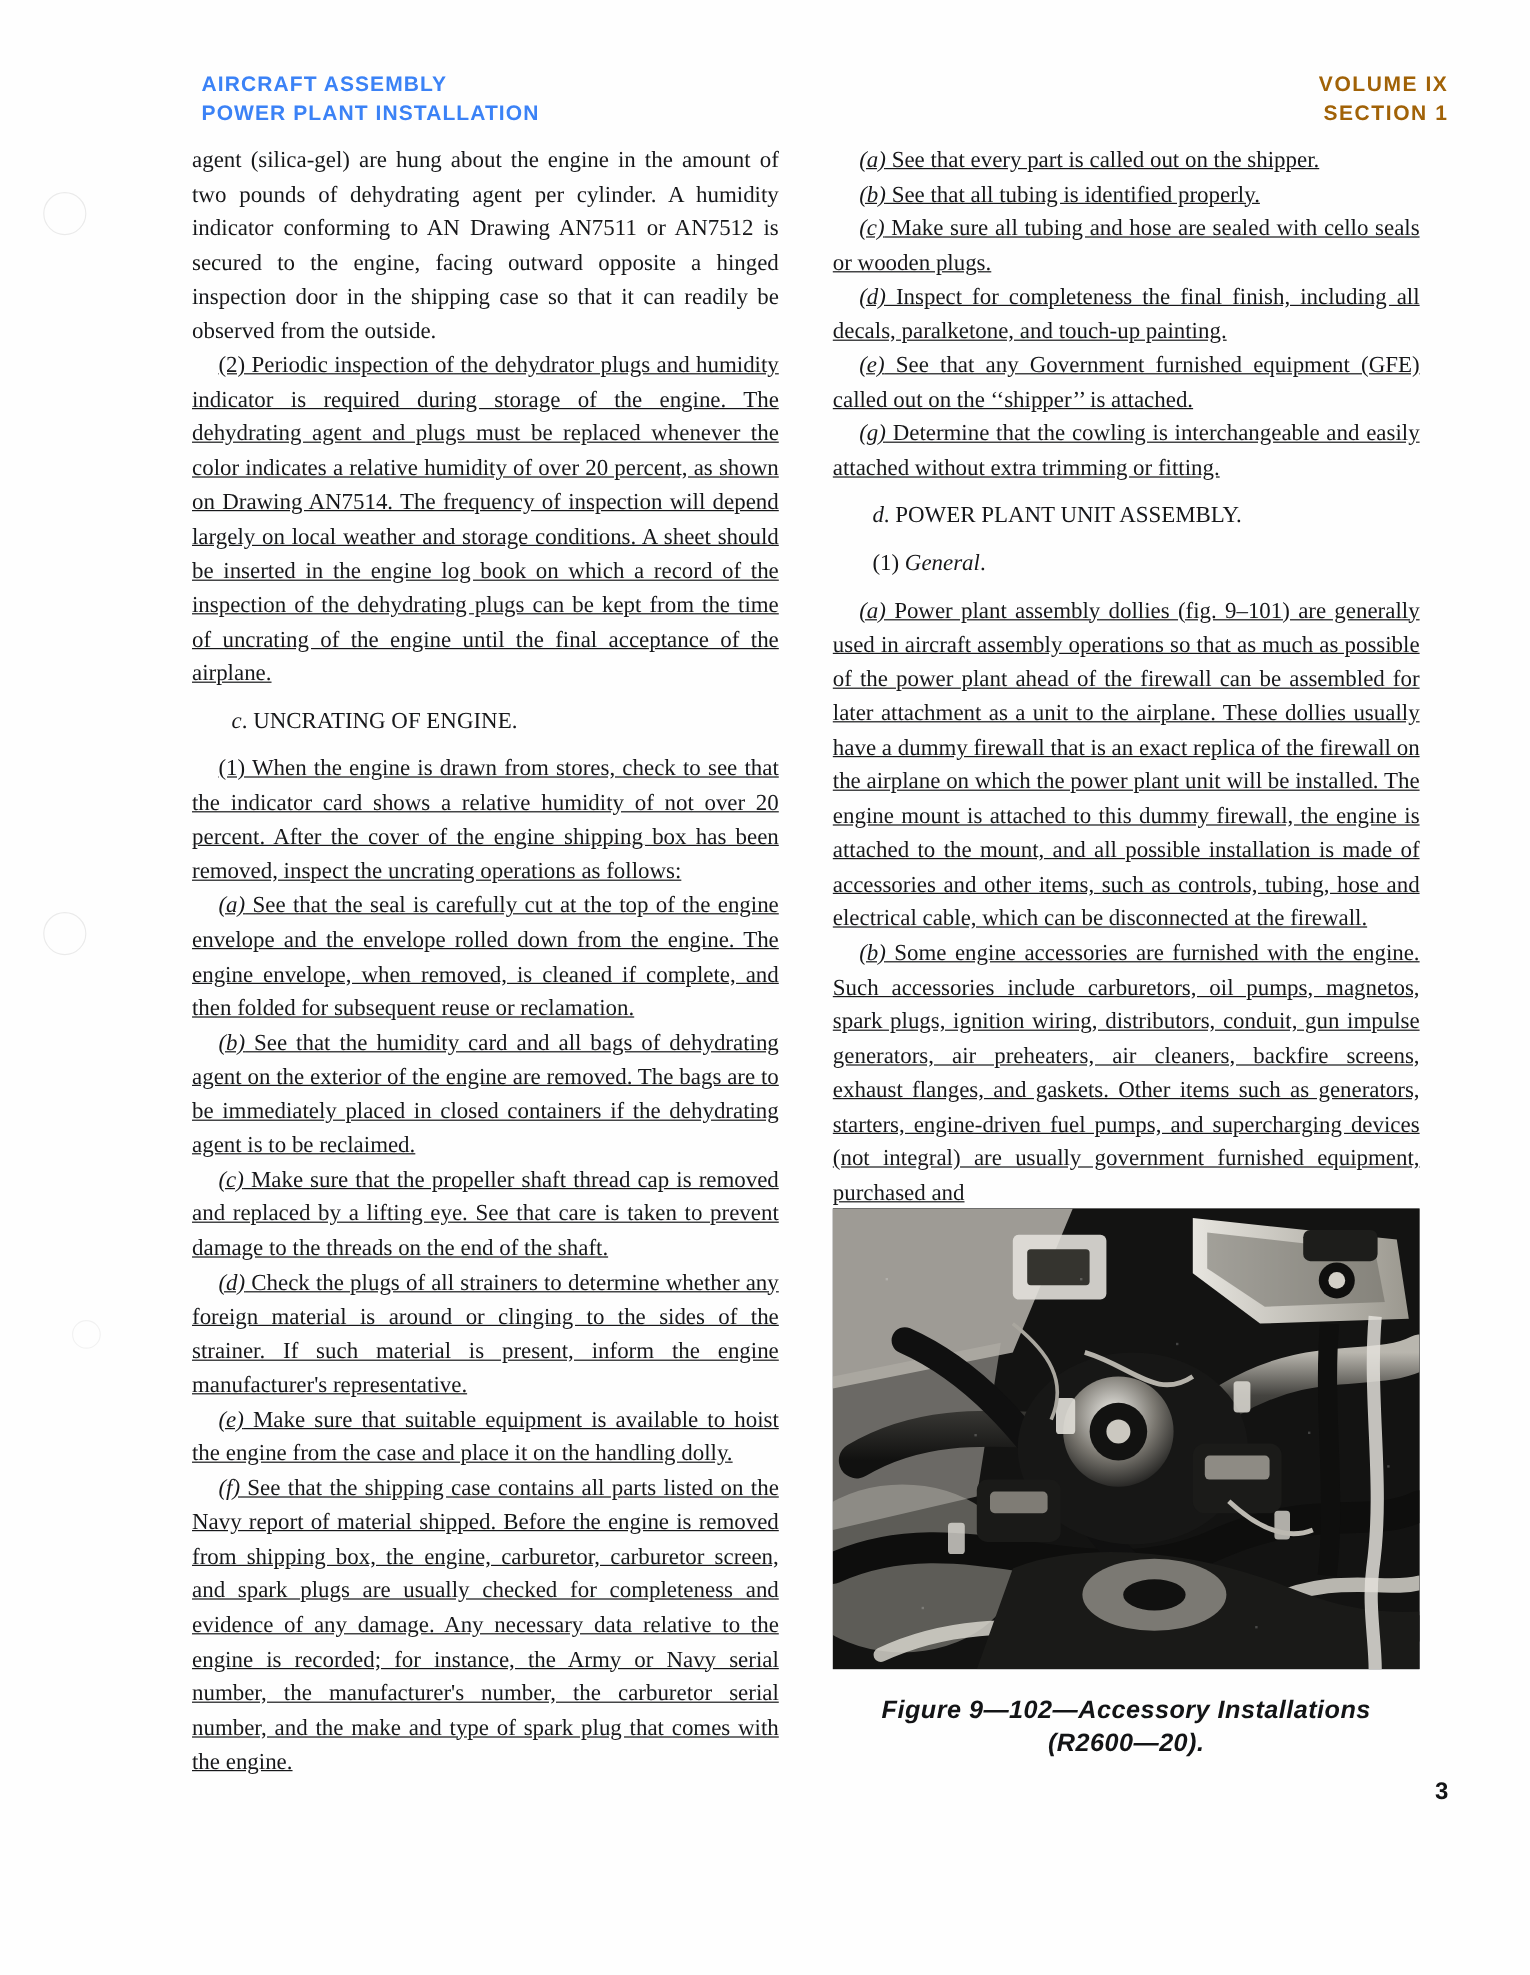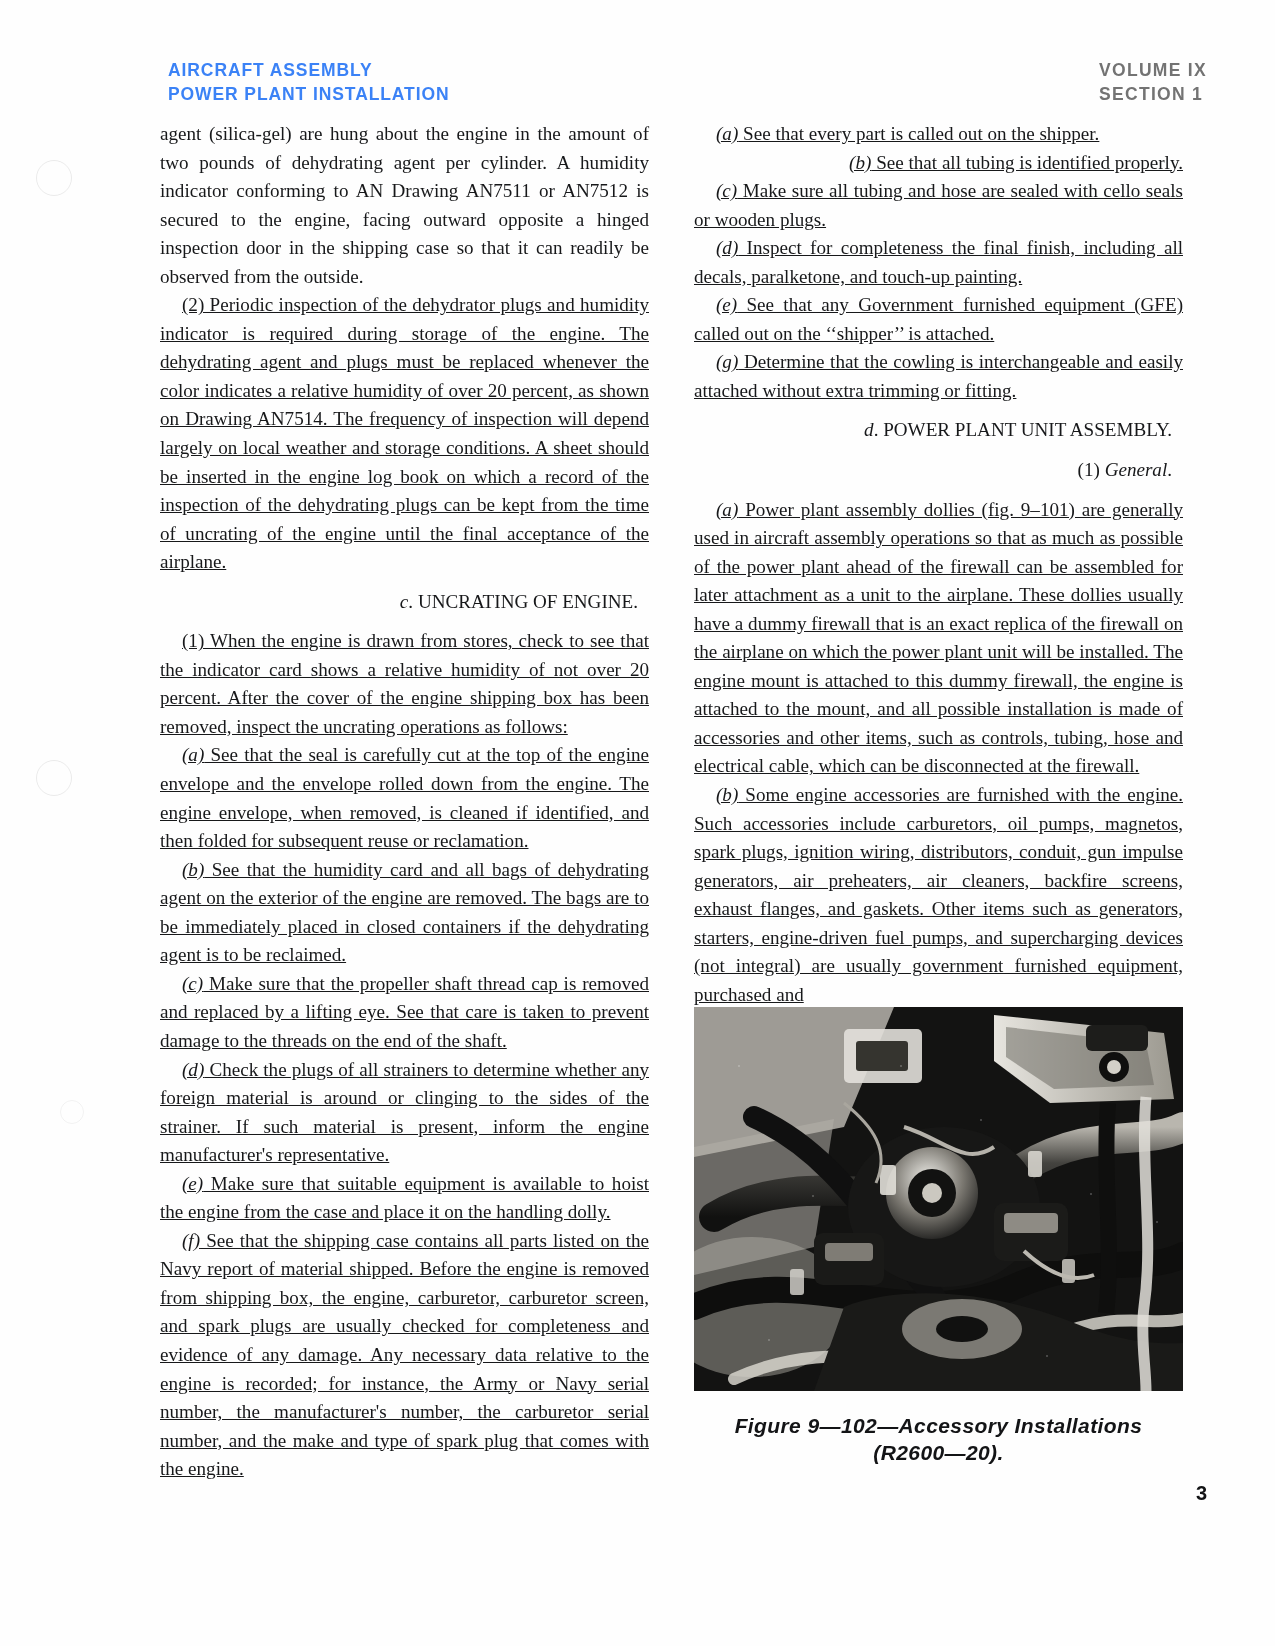--- a/index.html
+++ b/index.html
@@ -32,26 +32,27 @@
     font-weight: bold;
     font-size: 17.5px;
     letter-spacing: 0.9px;
     line-height: 24px;
     color: #3b82f6;
   }
   .runhead-right {
     position: absolute;
     right: 0;
     top: 0;
+    text-align: right;
     font-family: "Liberation Sans", "DejaVu Sans", sans-serif;
     font-weight: bold;
     font-size: 17.5px;
     letter-spacing: 1.3px;
     line-height: 24px;
-    color: #737373;
+    color: #a16207;
   }
   
   .col {
     position: absolute;
     top: 120px;
     width: 489px;
     font-size: 19.1px;
     line-height: 28.55px;
     text-align: justify;
     text-justify: inter-word;
@@ -68,21 +69,21 @@
   }
   p.cont {
     margin: 0;
     text-indent: 0;
   }
   p.head {
     margin: 11px;
     text-indent: 22px;
   }
   .it { font-style: italic; }
-  .lastline-left { text-align: right; }
+  .lastline-left { text-align: left; }
 
   
   .figure-wrap {
     position: absolute;
     left: 694px;
     top: 1007px;
     width: 489px;
   }
   .figure-img {
     width: 489px;
@@ -144,21 +145,21 @@
   <div class="col col-left">
 
     <p class="cont">agent (silica-gel) are hung about the engine in the amount of two pounds of dehydrating agent per cylinder. A humidity indicator conforming to AN Drawing AN7511 or AN7512 is secured to the engine, facing outward opposite a hinged inspection door in the shipping case so that it can readily be observed from the outside.</p>
 
     <p class="para">(2) Periodic inspection of the dehydrator plugs and humidity indicator is required during storage of the engine. The dehydrating agent and plugs must be replaced whenever the color indicates a relative humidity of over 20 percent, as shown on Drawing AN7514. The frequency of inspection will depend largely on local weather and storage conditions. A sheet should be inserted in the engine log book on which a record of the inspection of the dehydrating plugs can be kept from the time of uncrating of the engine until the final acceptance of the airplane.</p>
 
     <p class="head lastline-left"><span class="it">c</span><span>. UNCRATING OF ENGINE.</span></p>
 
     <p class="para">(1) When the engine is drawn from stores, check to see that the indicator card shows a relative humidity of not over 20 percent. After the cover of the engine shipping box has been removed, inspect the uncrating operations as follows:</p>
 
-    <p class="para"><span class="it">(a)</span><span> See that the seal is carefully cut at the top of the engine envelope and the envelope rolled down from the engine. The engine envelope, when removed, is cleaned if identified, and then folded for subsequent reuse or reclamation.</span></p>
+    <p class="para"><span class="it">(a)</span><span> See that the seal is carefully cut at the top of the engine envelope and the envelope rolled down from the engine. The engine envelope, when removed, is cleaned if complete, and then folded for subsequent reuse or reclamation.</span></p>
 
     <p class="para"><span class="it">(b)</span><span> See that the humidity card and all bags of dehydrating agent on the exterior of the engine are removed. The bags are to be immediately placed in closed containers if the dehydrating agent is to be reclaimed.</span></p>
 
     <p class="para"><span class="it">(c)</span><span> Make sure that the propeller shaft thread cap is removed and replaced by a lifting eye. See that care is taken to prevent damage to the threads on the end of the shaft.</span></p>
 
     <p class="para"><span class="it">(d)</span><span> Check the plugs of all strainers to determine whether any foreign material is around or clinging to the sides of the strainer. If such material is present, inform the engine manufacturer's representative.</span></p>
 
     <p class="para"><span class="it">(e)</span><span> Make sure that suitable equipment is available to hoist the engine from the case and place it on the handling dolly.</span></p>
 
     <p class="para"><span class="it">(f)</span><span> See that the shipping case contains all parts listed on the Navy report of material shipped. Before the engine is removed from shipping box, the engine, carburetor, carburetor screen, and spark plugs are usually checked for completeness and evidence of any damage. Any necessary data relative to the engine is recorded; for instance, the Army or Navy serial number, the manufacturer's number, the carburetor serial number, and the make and type of spark plug that comes with the engine.</span></p>

